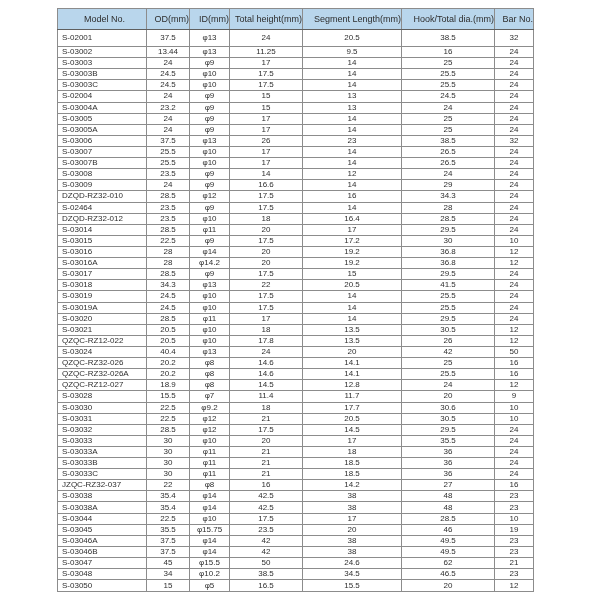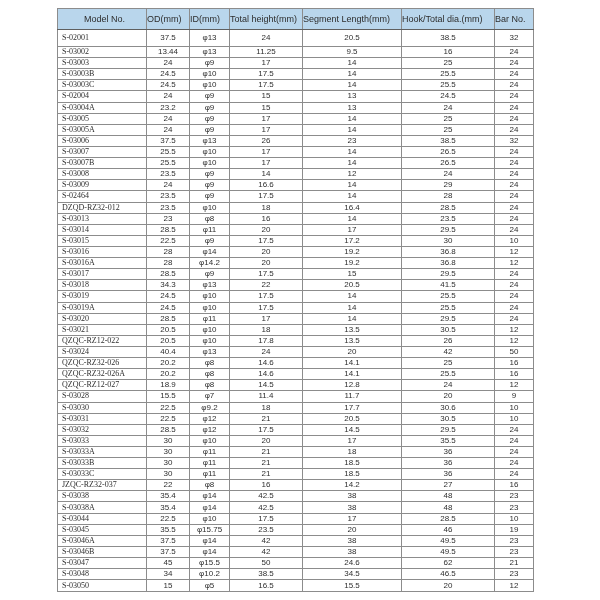--- a/index.html
+++ b/index.html
@@ -27,36 +27,35 @@
     color: #2e2e2e;
     overflow: hidden;
     white-space: nowrap;
     padding: 0;
   }
   table.spec th {
     background: #b9d6ec;
     font-size: 9px;
     font-weight: normal;
     height: 20px;
-    text-align: left;
+    text-align: right;
     border-bottom: 1px solid #5f5f5f;
   }
   table.spec th.model-col {
     text-align: center;
     padding-left: 5px;
   }
   table.spec td {
     font-size: 8px;
     line-height: 10px;
     text-align: center;
   }
   table.spec td.model {
     text-align: left;
     padding-left: 4px;
-    font-family: Liberation Serif, serif;
   }
   table.spec tbody tr:first-child td {
     height: 16px;
   }
 </style>
 </head>
 <body>
 
 <div class="table-wrap">
   <table class="spec">
@@ -201,44 +200,44 @@
         <tr>
           <td class="model">S-03009</td>
           <td>24</td>
           <td>φ9</td>
           <td>16.6</td>
           <td>14</td>
           <td>29</td>
           <td>24</td>
         </tr>
         <tr>
+          <td class="model">DZQD-RZ32-010</td>
+          <td>28.5</td>
+          <td>φ12</td>
+          <td>17.5</td>
+          <td>16</td>
+          <td>34.3</td>
+          <td>24</td>
+        </tr>
+        <tr>
           <td class="model">S-02464</td>
           <td>23.5</td>
           <td>φ9</td>
           <td>17.5</td>
           <td>14</td>
           <td>28</td>
           <td>24</td>
         </tr>
         <tr>
           <td class="model">DZQD-RZ32-012</td>
           <td>23.5</td>
           <td>φ10</td>
           <td>18</td>
           <td>16.4</td>
           <td>28.5</td>
-          <td>24</td>
-        </tr>
-        <tr>
-          <td class="model">S-03013</td>
-          <td>23</td>
-          <td>φ8</td>
-          <td>16</td>
-          <td>14</td>
-          <td>23.5</td>
           <td>24</td>
         </tr>
         <tr>
           <td class="model">S-03014</td>
           <td>28.5</td>
           <td>φ11</td>
           <td>20</td>
           <td>17</td>
           <td>29.5</td>
           <td>24</td>

